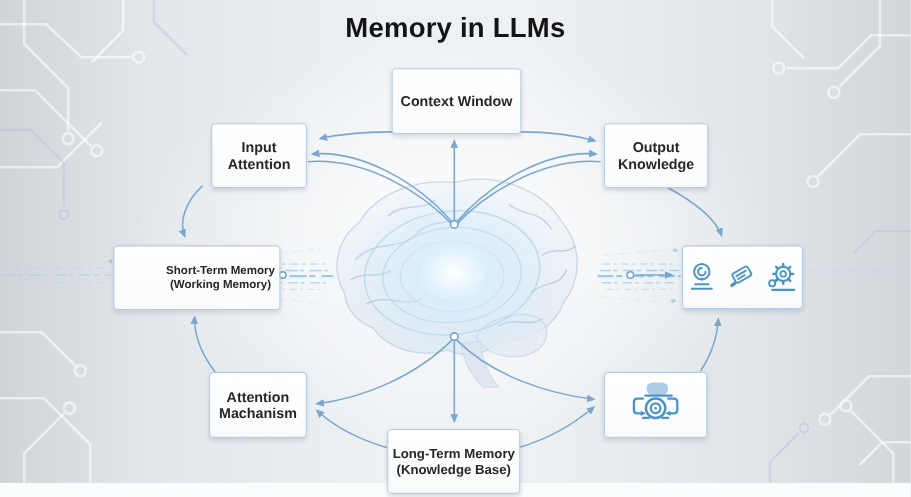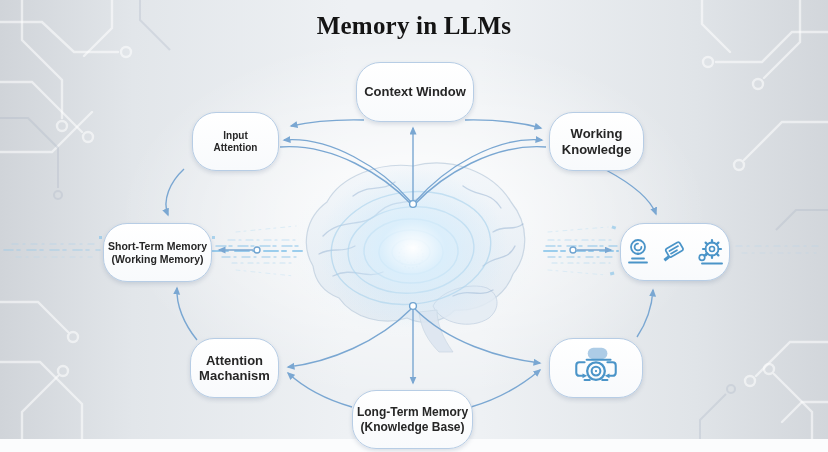--- a/index.html
+++ b/index.html
@@ -13,36 +13,36 @@
   .layer{position:absolute;left:0;top:0;width:828px;height:452px;pointer-events:none;}
   #circuit{z-index:0;}
   #streaks{z-index:2;}
   #brainwrap{position:absolute;left:283px;top:146px;width:264px;height:208px;z-index:1;}
   #glow{position:absolute;left:318px;top:168px;width:190px;height:160px;z-index:1;
     background:radial-gradient(closest-side,rgba(255,255,255,.98) 0%,rgba(216,238,252,.85) 34%,rgba(205,232,250,.35) 62%,rgba(205,232,250,0) 100%);}
   #arrows{z-index:3;}
   .box{
     position:absolute;z-index:5;display:flex;flex-direction:column;align-items:center;justify-content:center;
     background:linear-gradient(180deg,#ffffff 0%,#f8fafc 100%);
-    border:1.5px solid #b7cde5;border-radius:24px;
+    border:1.5px solid #b7cde5;border-radius:4px;
     box-shadow:0 2px 4px rgba(98,120,146,.22);
     color:#262626;font-weight:700;text-align:center;line-height:1.18;
   }
   .box span{display:block;}
   #box-cw{left:356px;top:62px;width:116px;height:58px;font-size:13px;}
-  #box-ip{left:192px;top:112px;width:85px;height:57px;font-size:10px;text-align:right;}
+  #box-ip{left:192px;top:112px;width:85px;height:57px;font-size:13px;text-align:right;}
   #box-og{left:549px;top:112px;width:93px;height:57px;font-size:13px;}
-  #box-stm{left:103px;top:223px;width:107px;height:57px;font-size:10.5px;}
+  #box-stm{left:103px;top:223px;width:107px;height:57px;font-size:10.5px;padding-left:43px;}
   #box-att{left:190px;top:338px;width:87px;height:58px;font-size:13px;}
   #box-ltm{left:352px;top:390px;width:119px;height:57px;font-size:12px;}
   #box-tools{left:620px;top:223px;width:108px;height:56px;flex-direction:row;gap:7px;}
   #box-cam{left:549px;top:338px;width:92px;height:58px;}
   #title{
     position:absolute;left:0;top:12px;width:828px;z-index:6;margin:0;
-    text-align:center;font-size:25px;font-weight:700;color:#141414;letter-spacing:.2px;font-family:Liberation Serif, serif;
+    text-align:center;font-size:25px;font-weight:700;color:#141414;letter-spacing:.2px;
   }
   #bottomband{position:absolute;left:0;bottom:0;width:828px;height:13px;background:#fbfcfd;z-index:4;}
   .ic{display:block;}
 </style>
 </head>
 <body>
 
 <div id="stage">
 
   <svg id="circuit" class="layer" viewBox="0 0 828 452">
@@ -191,21 +191,21 @@
   <div class="box" id="box-cw">
     <span>Context Window</span>
   </div>
 
   <div class="box" id="box-ip">
     <span>Input</span>
     <span>Attention</span>
   </div>
 
   <div class="box" id="box-og">
-    <span>Working</span>
+    <span>Output</span>
     <span>Knowledge</span>
   </div>
 
   <div class="box" id="box-stm">
     <span>Short-Term Memory</span>
     <span>(Working Memory)</span>
   </div>
 
   <div class="box" id="box-ltm">
     <span>Long-Term Memory</span>

